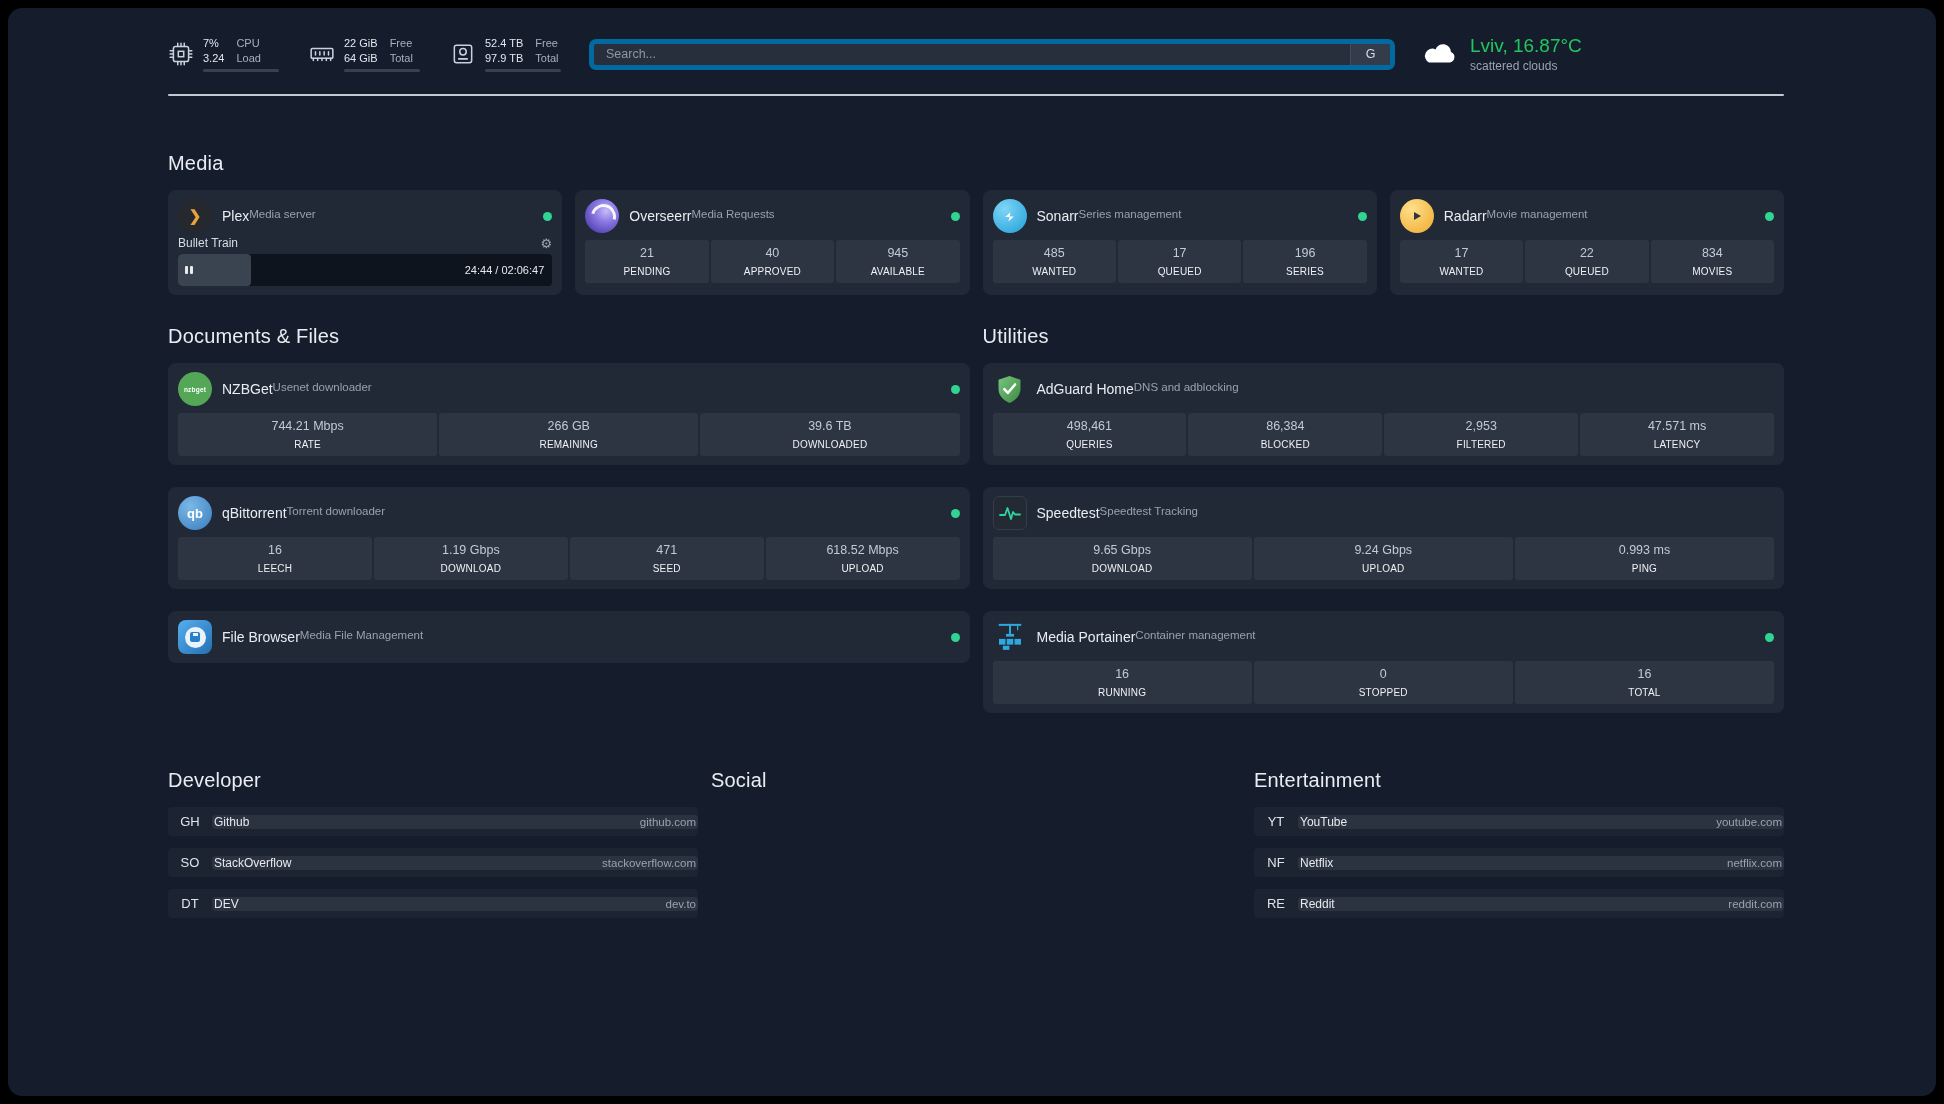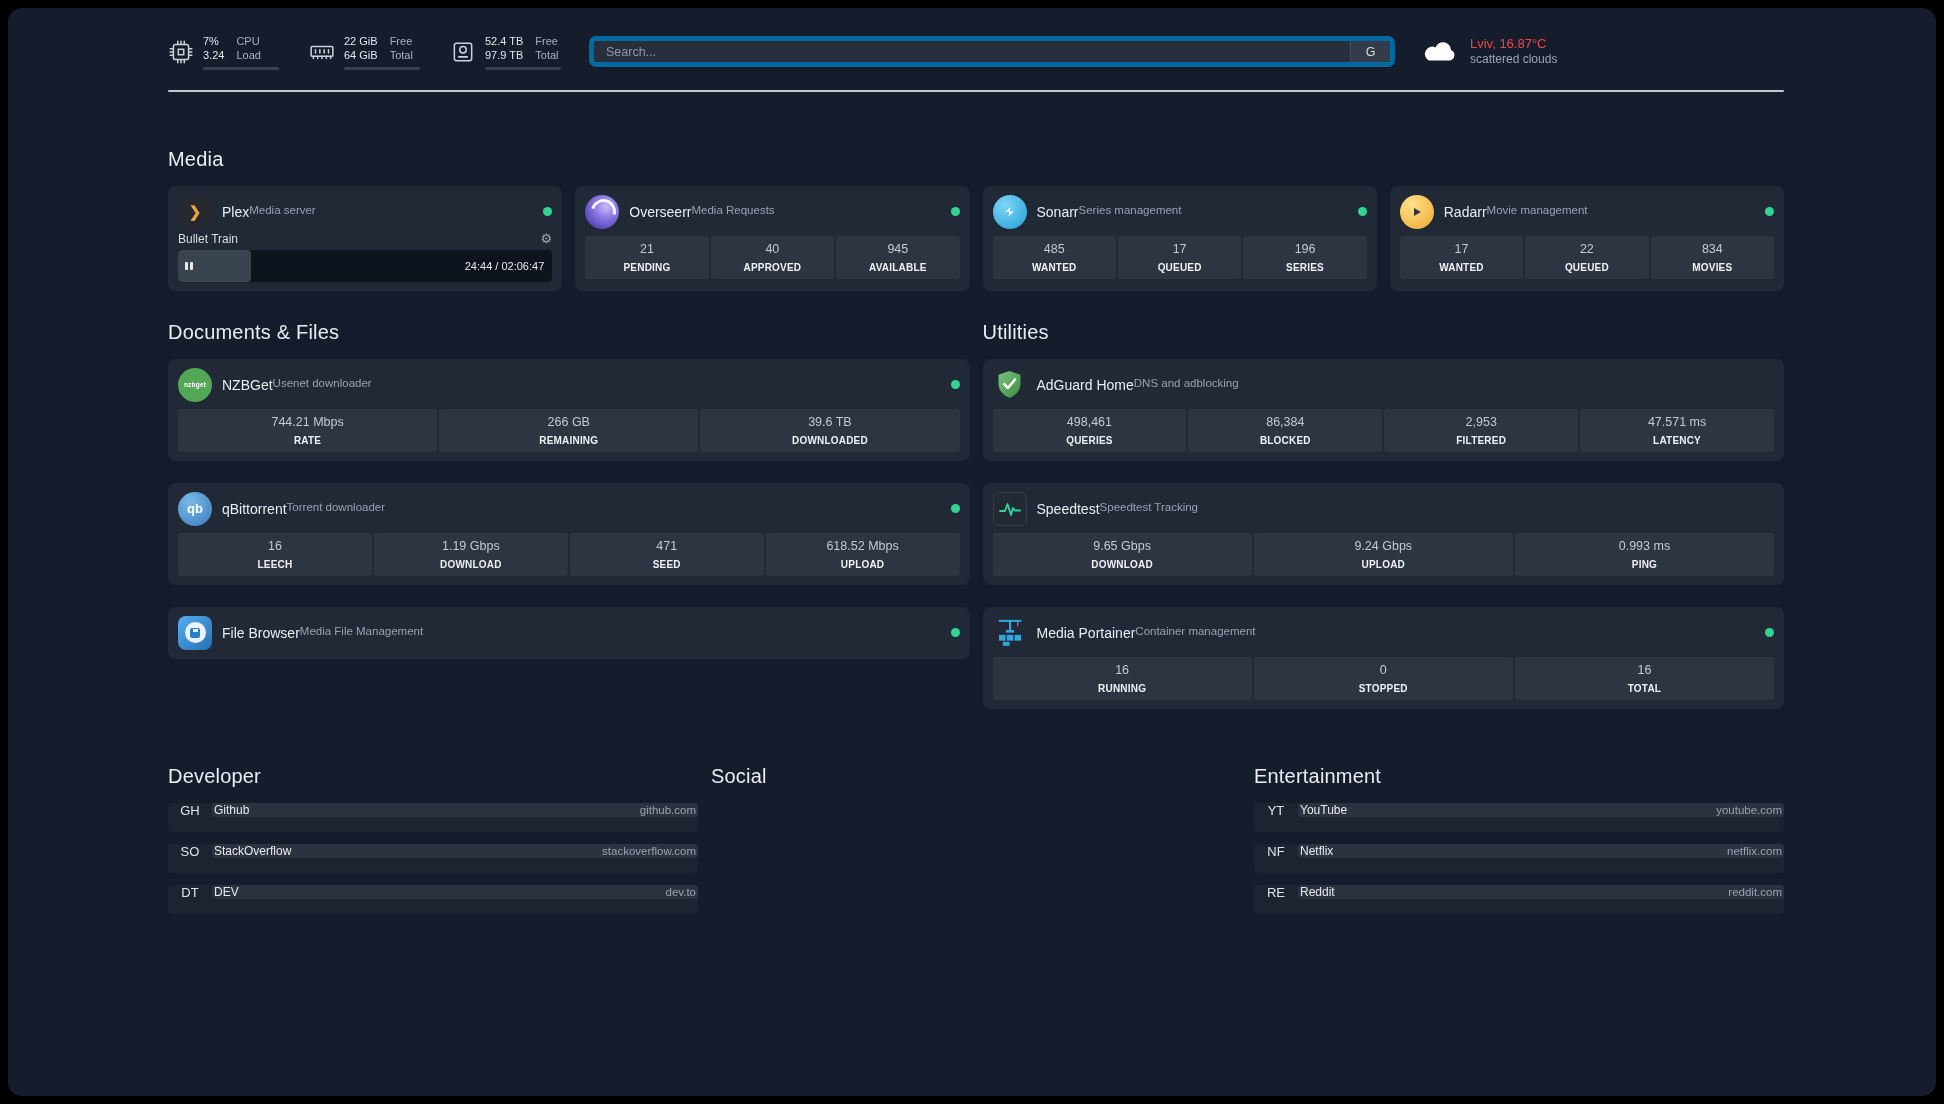--- a/index.html
+++ b/index.html
@@ -25,59 +25,59 @@
     background:#272f3d;border:5px solid #0369a1;border-radius:7px;overflow:hidden}
   .search-input{flex:1;background:transparent;border:none;outline:none;color:#dde2e9;
     font-size:12.5px;padding:0 12px;font-family:inherit}
   .search-input::placeholder{color:#8d97a5}
   .search-btn{width:40px;display:grid;place-items:center;background:#333c4b;
     border-left:1px solid #434c5c;color:#d9dee5;font-size:12.5px;cursor:pointer}
   .weather{display:flex;align-items:center;gap:9px;margin-left:26px}
   .weather-icon{width:40px;height:30px;color:#fff}
   .weather-icon svg{width:100%;height:100%}
   .weather-text{display:flex;flex-direction:column;line-height:1.3}
-  .weather-loc{font-size:13px;color:#ef4444}
+  .weather-loc{font-size:19px;color:#22c55e}
   .weather-cond{font-size:12px;color:#9aa4b2}
   .divider{height:2px;background:rgba(226,232,240,.85);margin-top:20px;border-radius:1px}
 
   
   .section-title{font-size:20px;font-weight:500;color:#e9edf2;letter-spacing:.2px}
   .media-title{margin-top:56px}
   .media-grid{display:grid;grid-template-columns:repeat(4,1fr);gap:13px;margin-top:15px}
   .card{background:rgba(255,255,255,.055);border-radius:8px;padding:9px 10px;position:relative;cursor:pointer}
   .svc-header{display:flex;align-items:center;gap:10px}
   .svc-icon{width:34px;height:34px;flex:0 0 auto;display:grid;place-items:center;position:relative;overflow:hidden}
   .svc-text{display:flex;flex-direction:row;line-height:1.3}
   .svc-name{font-size:14px;color:#e9edf2}
   .svc-sub{font-size:11.5px;color:#97a1af}
   .status-dot{width:9px;height:9px;border-radius:50%;background:#31d492;margin-left:auto;align-self:center;flex:0 0 auto}
   .stats-row{display:flex;gap:2px;margin-top:7px}
   .stat{flex:1;background:rgba(255,255,255,.06);border-radius:3px;display:flex;flex-direction:column;
     align-items:center;justify-content:center;padding:6px 2px;gap:6px;min-height:42px}
   .stat-value{font-size:12.5px;color:#c2cad4}
-  .stat-label{font-size:10px;font-weight:700;color:#eef1f5;letter-spacing:.2px}
+  .stat-label{font-size:10px;font-weight:400;color:#eef1f5;letter-spacing:.2px}
 
   
   .np-row{display:flex;align-items:center;justify-content:space-between;margin-top:3px}
   .np-title{font-size:12px;color:#d7dde4}
   .np-gear{font-size:13px;color:#9aa4b2;cursor:pointer;line-height:1}
   .np-bar{position:relative;height:32px;background:#0e141e;border-radius:4px;margin-top:4px;overflow:hidden}
   .np-fill{position:absolute;left:0;top:0;bottom:0;background:#3a4350;border-radius:4px}
   .np-pause{position:absolute;left:7px;top:0;bottom:0;display:flex;align-items:center;gap:2.5px;cursor:pointer}
   .np-pause i{display:block;width:2.5px;height:8px;background:#e8ecf1;border-radius:1px}
   .np-time{position:absolute;right:8px;top:0;bottom:0;display:flex;align-items:center;font-size:11px;color:#e6eaef}
 
   
   .mid-grid{display:grid;grid-template-columns:1fr 1fr;gap:13px;margin-top:30px}
   .col-stack{display:flex;flex-direction:column;gap:22px;margin-top:15px}
 
   
   .bottom-grid{display:grid;grid-template-columns:repeat(3,1fr);gap:13px;margin-top:56px}
   .bm-stack{display:flex;flex-direction:column;gap:12px;margin-top:15px}
-  .bm-row{display:flex;align-items:flex-start;height:29px;border-radius:4px;background:rgba(255,255,255,.03);cursor:pointer}
+  .bm-row{display:flex;align-items:center;height:29px;border-radius:4px;background:rgba(255,255,255,.03);cursor:pointer}
   .bm-abbr{width:44px;display:grid;place-items:center;font-size:13px;color:#dfe4ea}
   .bm-bar{flex:1;background:rgba(255,255,255,.07);border-radius:4px;display:flex;align-items:center;
     justify-content:space-between;padding:0 2px}
   .bm-name{font-size:12px;color:#e6eaef}
   .bm-domain{font-size:11.5px;color:#98a2b0}
 
   
   .icon-plex{background:#25282d;border-radius:50%;color:#e8a33d;font-size:15px;font-weight:700}
   .icon-overseerr{background:radial-gradient(circle at 62% 35%,#cabcf6 0%,#8d7ce4 35%,#5a48b8 75%,#463795 100%);border-radius:50%}
   .icon-overseerr::after{content:"";position:absolute;width:56%;height:56%;top:14%;left:16%;border-radius:50%;

